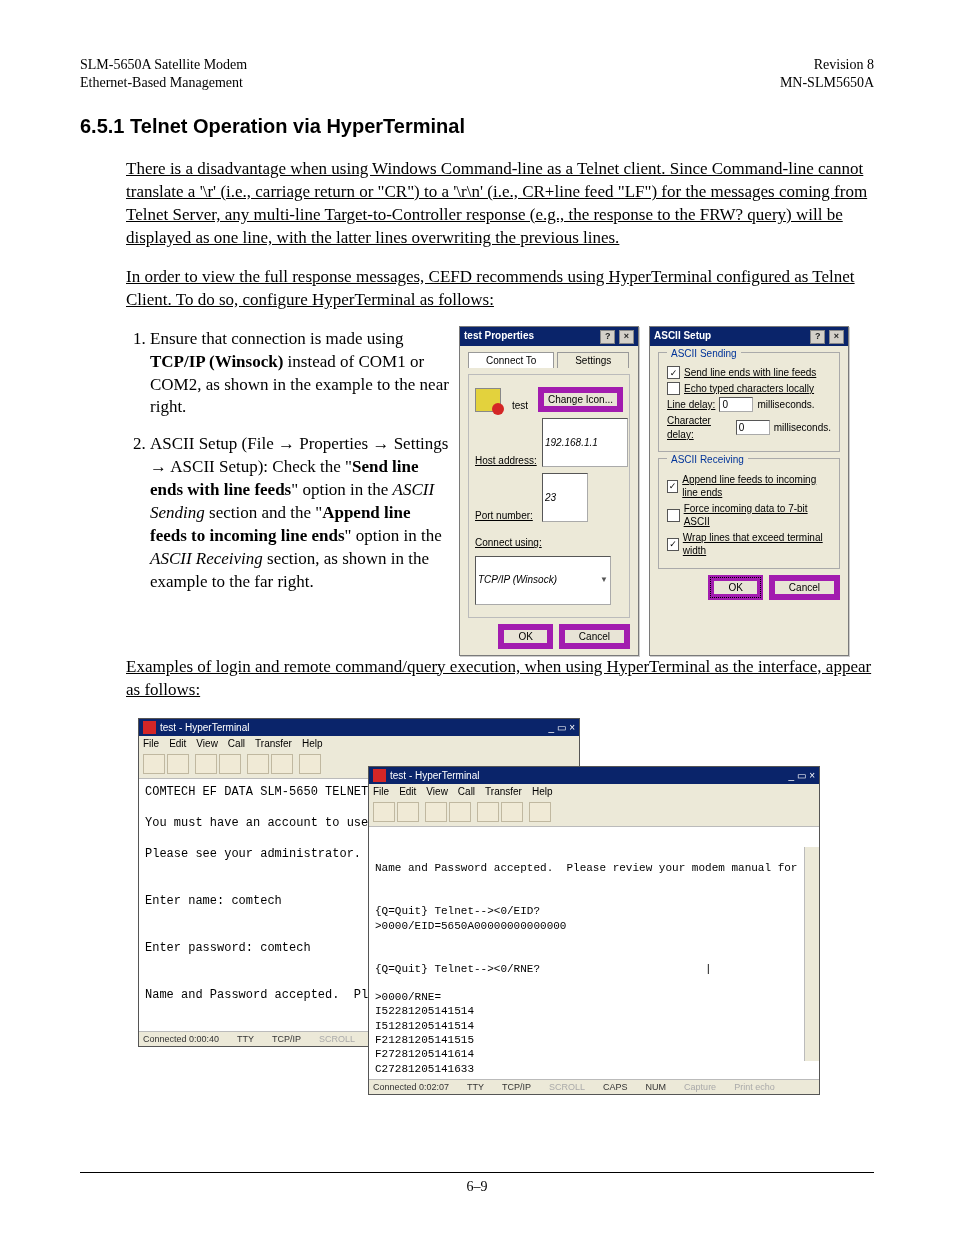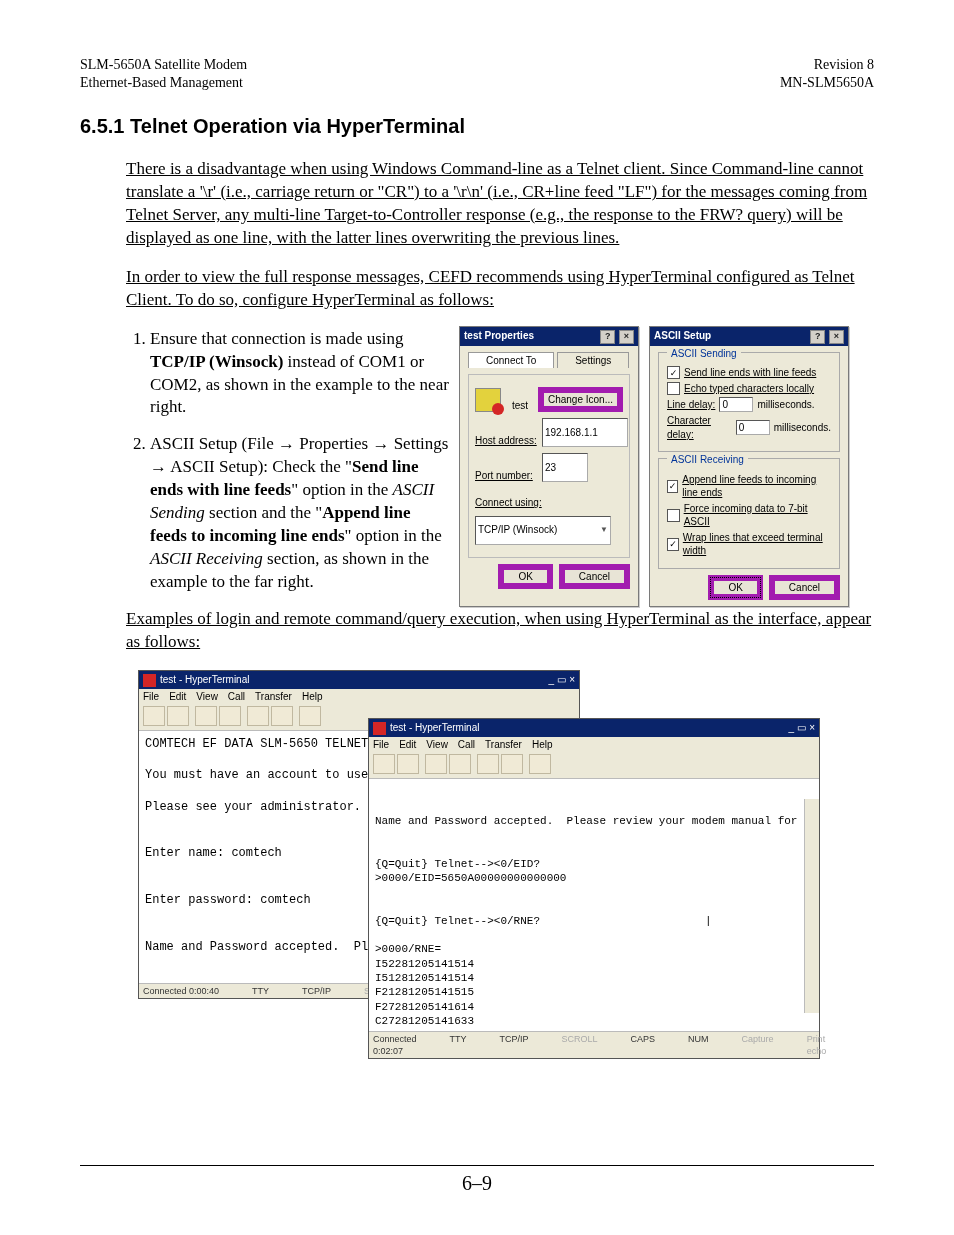--- a/index.html
+++ b/index.html
@@ -90,21 +90,22 @@
     font-size: 10px;
   }
   .tab.active { background: #fff; }
   .fieldrow { margin: 6px 0; display: flex; align-items: flex-end; gap: 5px; }
   .fieldrow label { font-size: 10px; min-width: 62px; }
   .fieldrow input[type=text], .fieldrow .select-like {
     border: 1px inset #aaa;
     background: #fff;
     height: 15px;
     font-size: 10px;
-    padding: 6px 2px;
+    padding: 16px 2px;
+    font-style: italic;
   }
   .fieldrow .select-like {
     display: inline-flex;
     align-items: center;
     justify-content: space-between;
     width: 130px;
   }
   .caret { font-size: 8px; color: #555; }
   .group {
     border: 1px solid #aaa;
@@ -197,21 +198,21 @@
     padding: 6px;
     color: #000;
     line-height: 1.3;
   }
   .ht-window .statusbar {
     background: #ece9d8;
     border-top: 1px solid #bbb;
     font-size: 9px;
     padding: 1px 4px;
     display: flex;
-    gap: 33px;
+    gap: 18px;
     color: #333;
   }
   .ht-window .statusbar .dim { color: #aaa; }
   .term-container {
     position: relative;
     width: 680px;
     height: 360px;
     margin-left: 12px;
     margin-top: 6px;
   }
@@ -223,21 +224,21 @@
     border-left: 1px solid #bbb;
     top: 20px;
     bottom: 18px;
   }
   .footer {
     position: absolute;
     bottom: 40px;
     left: 0;
     right: 0;
     text-align: center;
-    font-size: 20px;
+    font-size: 14px;
   }
   .footer-line {
     border-top: 1px solid #000;
     margin: 0 80px 6px 80px;
   }
   .underline { text-decoration: underline; }
   .conicon {
     display: inline-block;
     width: 24px; height: 22px;
     background: #e3d23d;

